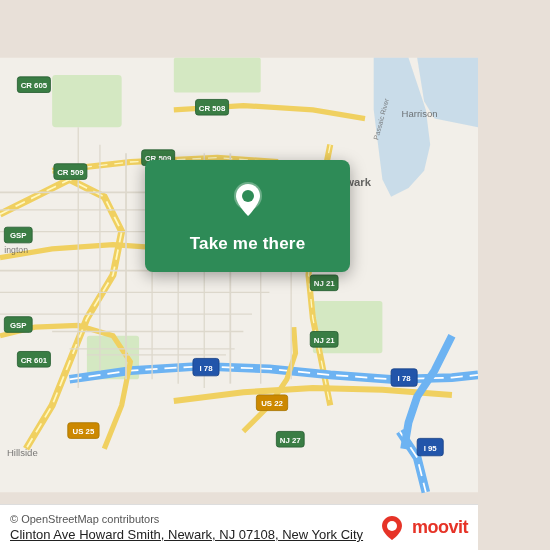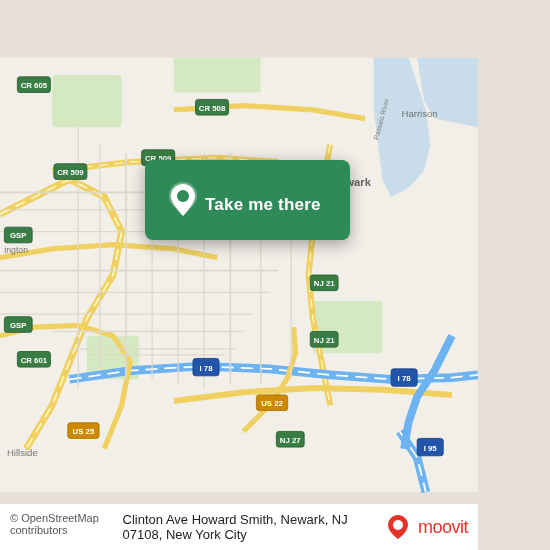--- a/index.html
+++ b/index.html
@@ -28,23 +28,23 @@
     }
 
     
     .location-card {
       position: absolute;
       top: 160px;
       left: 145px;
       width: 205px;
       background: #2e8b57;
       border-radius: 8px;
-      padding: 18px 16px 8px 16px;
-      display: flex;
-      flex-direction: row;
+      padding: 18px 16px 16px 16px;
+      display: flex;
+      flex-direction: column;
       align-items: center;
       box-shadow: 0 4px 16px rgba(0,0,0,0.35);
       z-index: 10;
     }
 
     .pin-icon {
       width: 44px;
       height: 44px;
       margin-bottom: 10px;
     }
@@ -70,48 +70,50 @@
       padding: 8px 10px 8px 10px;
       display: flex;
       align-items: center;
       justify-content: space-between;
       z-index: 20;
       border-top: 1px solid #ddd;
     }
 
     .bottom-left {
       display: flex;
+      flex-direction: column;
       gap: 2px;
     }
 
     .osm-credit {
       font-size: 11px;
       color: #555;
     }
 
     .address-text {
       font-size: 13px;
       color: #222;
       font-weight: 500;
+      text-decoration: underline;
     }
 
     .moovit-logo {
       display: flex;
       align-items: center;
       gap: 6px;
     }
 
     .moovit-pin {
       width: 28px;
       height: 28px;
     }
 
     .moovit-text {
       font-size: 18px;
-      font-weight: normal;
+      font-weight: bold;
       color: #e63327;
       letter-spacing: -0.5px;
     }
   </style>
 </head>
 <body>
 
 <div id="map-container">
 
   <svg id="map-bg" viewBox="0 0 550 500" xmlns="http://www.w3.org/2000/svg">

